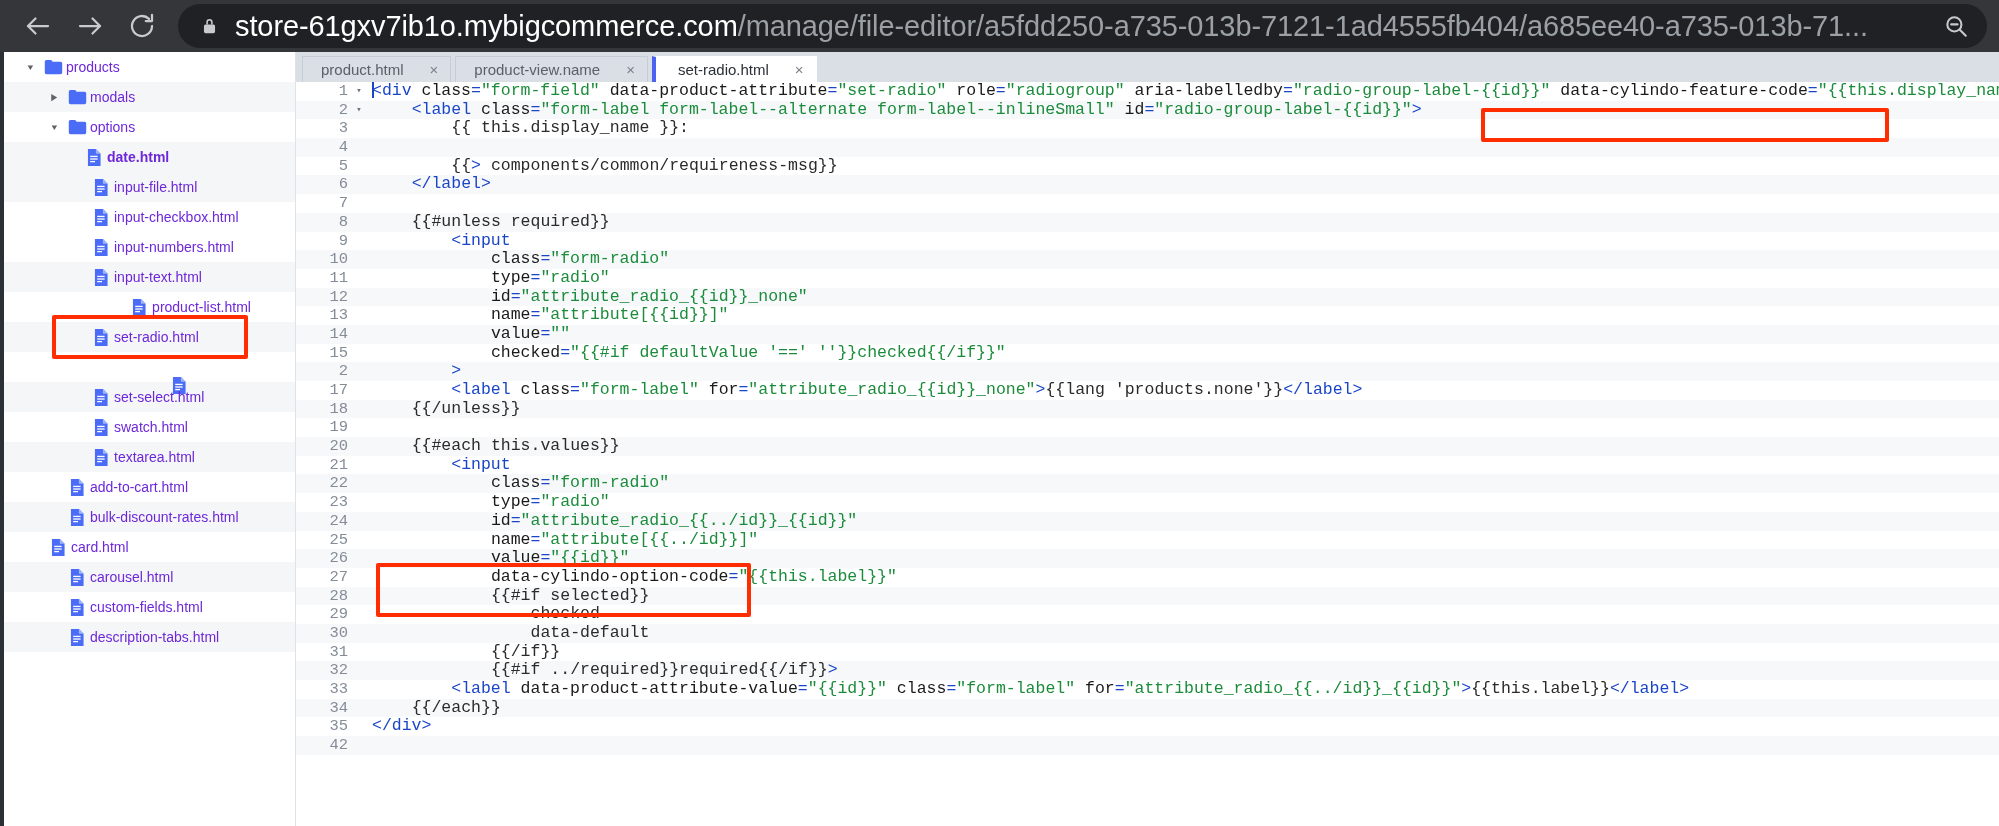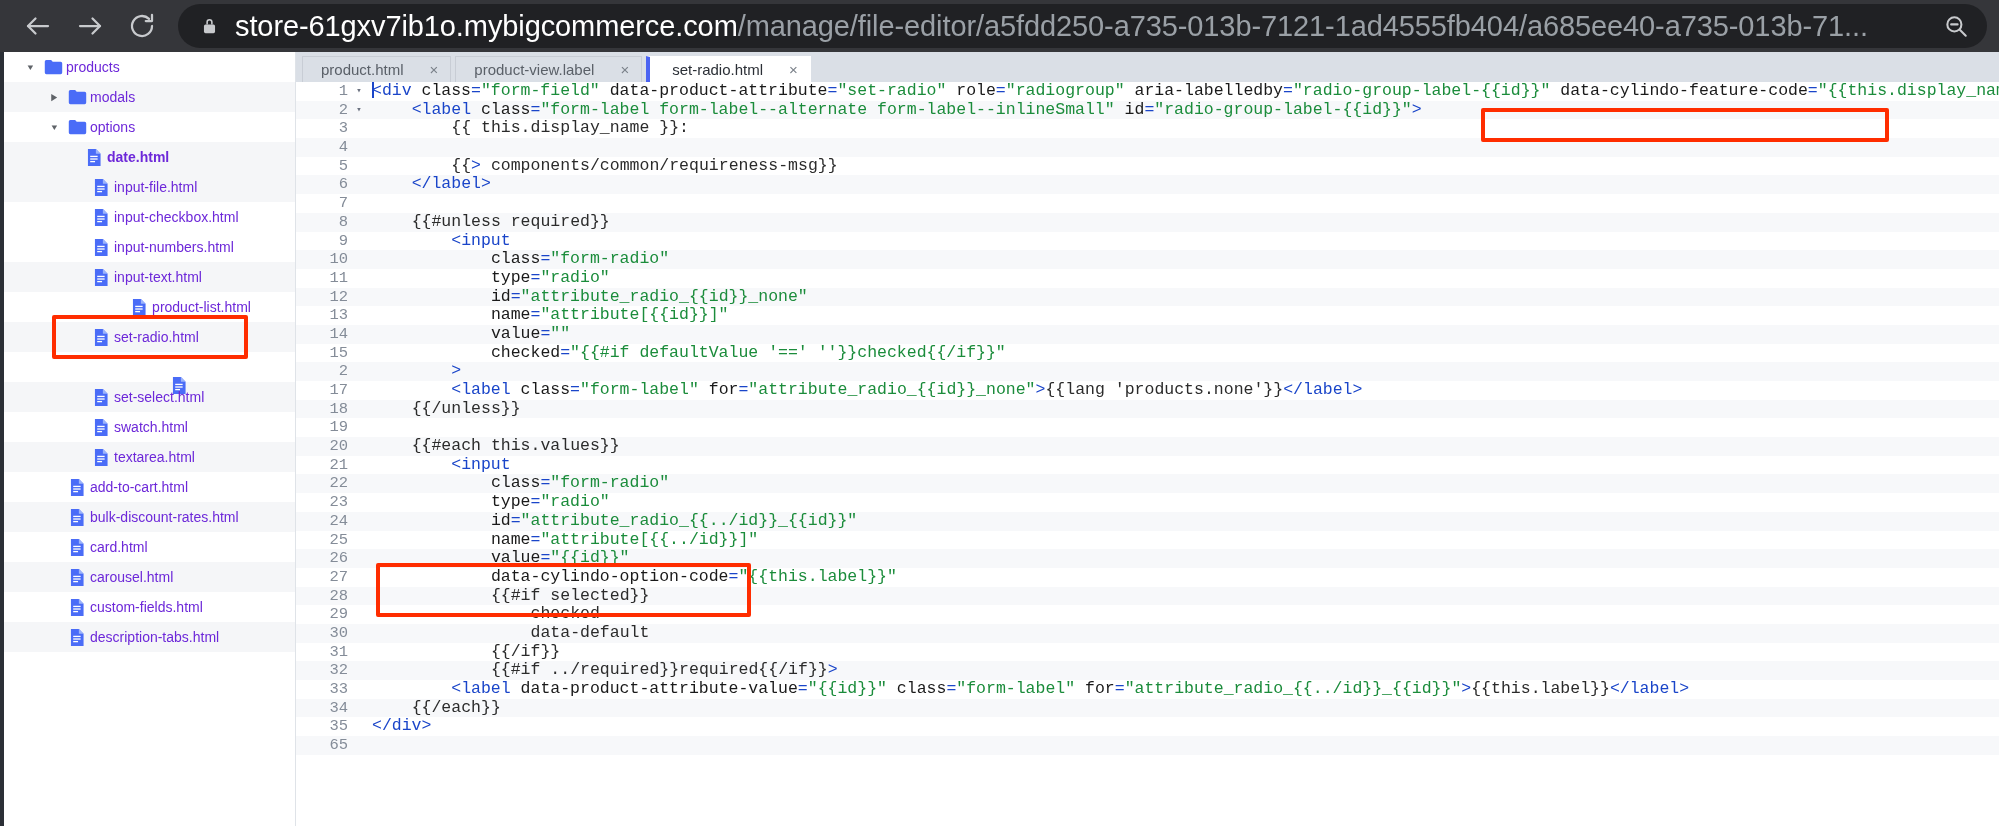--- a/index.html
+++ b/index.html
@@ -454,21 +454,21 @@
               <path d="M11.2 1.2v5.4h5.4z" fill="#9db4fb"></path>
               <g fill="#ffffff">
                 <rect x="4.6" y="9" width="8.6" height="1.5"></rect>
                 <rect x="4.6" y="12" width="8.6" height="1.5"></rect>
                 <rect x="4.6" y="15" width="5.6" height="1.5"></rect>
               </g>
             </svg>
           </span>
           <span class="label">bulk-discount-rates.html</span>
         </div>
-        <div class="tree-row" style="padding-left: 44px;">
+        <div class="tree-row" style="padding-left: 25px;">
           <span class="caret empty"></span>
           <span class="ficon">
             <svg width="16" height="19" viewBox="0 0 18 22" fill="none">
               <path d="M2 1.2h9.2L16.6 6.6v14.2H2z" fill="#4a6cf7"></path>
               <path d="M11.2 1.2v5.4h5.4z" fill="#9db4fb"></path>
               <g fill="#ffffff">
                 <rect x="4.6" y="9" width="8.6" height="1.5"></rect>
                 <rect x="4.6" y="12" width="8.6" height="1.5"></rect>
                 <rect x="4.6" y="15" width="5.6" height="1.5"></rect>
               </g>
@@ -525,21 +525,21 @@
     <div class="hl-box" id="sidebar-hl" style="left: 52px; top: 263px; width: 196px; height: 44px; border-color: rgb(255, 45, 0);"></div>
   </div>
 
   <div class="editor">
     <div class="tabbar" id="tabbar">
         <div class="tab">
           <span class="tab-label">product.html</span>
           <span class="tab-close">×</span>
         </div>
         <div class="tab">
-          <span class="tab-label">product-view.label</span>
+          <span class="tab-label">product-view.name</span>
           <span class="tab-close">×</span>
         </div>
         <div class="tab active">
           <span class="tab-label">set-radio.html</span>
           <span class="tab-close">×</span>
         </div>
       </div>
     <div class="code-area">
       <div id="codelines">
           <div class="code-row"><span class="gutter">1</span><span class="fold">▾</span><span class="code-text"><span class="cursor"></span><span class="t-tag">&lt;div</span><span class="t-plain"> </span><span class="t-attr">class</span><span class="t-eq">=</span><span class="t-str">"form-field"</span><span class="t-plain"> </span><span class="t-attr">data-product-attribute</span><span class="t-eq">=</span><span class="t-str">"set-radio"</span><span class="t-plain"> </span><span class="t-attr">role</span><span class="t-eq">=</span><span class="t-str">"radiogroup"</span><span class="t-plain"> </span><span class="t-attr">aria-labelledby</span><span class="t-eq">=</span><span class="t-str">"radio-group-label-{{id}}"</span><span class="t-plain"> </span><span class="t-attr">data-cylindo-feature-code</span><span class="t-eq">=</span><span class="t-str">"{{this.display_name}}"</span></span></div>
@@ -570,19 +570,19 @@
           <div class="code-row alt"><span class="gutter">26</span><span class="fold"></span><span class="code-text"><span class="t-plain"> </span><span class="t-plain"> </span><span class="t-plain"> </span><span class="t-plain"> </span><span class="t-plain"> </span><span class="t-plain"> </span><span class="t-plain"> </span><span class="t-plain"> </span><span class="t-plain"> </span><span class="t-plain"> </span><span class="t-plain"> </span><span class="t-plain"> </span><span class="t-attr">value</span><span class="t-eq">=</span><span class="t-str">"{{id}}"</span></span></div>
           <div class="code-row"><span class="gutter">27</span><span class="fold"></span><span class="code-text"><span class="t-plain"> </span><span class="t-plain"> </span><span class="t-plain"> </span><span class="t-plain"> </span><span class="t-plain"> </span><span class="t-plain"> </span><span class="t-plain"> </span><span class="t-plain"> </span><span class="t-plain"> </span><span class="t-plain"> </span><span class="t-plain"> </span><span class="t-plain"> </span><span class="t-attr">data-cylindo-option-code</span><span class="t-eq">=</span><span class="t-str">"{{this.label}}"</span></span></div>
           <div class="code-row alt"><span class="gutter">28</span><span class="fold"></span><span class="code-text"><span class="t-plain"> </span><span class="t-plain"> </span><span class="t-plain"> </span><span class="t-plain"> </span><span class="t-plain"> </span><span class="t-plain"> </span><span class="t-plain"> </span><span class="t-plain"> </span><span class="t-plain"> </span><span class="t-plain"> </span><span class="t-plain"> </span><span class="t-plain"> </span><span class="t-plain">{</span><span class="t-plain">{</span><span class="t-plain">#</span><span class="t-plain">i</span><span class="t-plain">f</span><span class="t-plain"> </span><span class="t-plain">s</span><span class="t-plain">e</span><span class="t-plain">l</span><span class="t-plain">e</span><span class="t-plain">c</span><span class="t-plain">t</span><span class="t-plain">e</span><span class="t-plain">d</span><span class="t-plain">}</span><span class="t-plain">}</span></span></div>
           <div class="code-row"><span class="gutter">29</span><span class="fold"></span><span class="code-text"><span class="t-plain"> </span><span class="t-plain"> </span><span class="t-plain"> </span><span class="t-plain"> </span><span class="t-plain"> </span><span class="t-plain"> </span><span class="t-plain"> </span><span class="t-plain"> </span><span class="t-plain"> </span><span class="t-plain"> </span><span class="t-plain"> </span><span class="t-plain"> </span><span class="t-plain"> </span><span class="t-plain"> </span><span class="t-plain"> </span><span class="t-plain"> </span><span class="t-plain">c</span><span class="t-plain">h</span><span class="t-plain">e</span><span class="t-plain">c</span><span class="t-plain">k</span><span class="t-plain">e</span><span class="t-plain">d</span></span></div>
           <div class="code-row alt"><span class="gutter">30</span><span class="fold"></span><span class="code-text"><span class="t-plain"> </span><span class="t-plain"> </span><span class="t-plain"> </span><span class="t-plain"> </span><span class="t-plain"> </span><span class="t-plain"> </span><span class="t-plain"> </span><span class="t-plain"> </span><span class="t-plain"> </span><span class="t-plain"> </span><span class="t-plain"> </span><span class="t-plain"> </span><span class="t-plain"> </span><span class="t-plain"> </span><span class="t-plain"> </span><span class="t-plain"> </span><span class="t-plain">d</span><span class="t-plain">a</span><span class="t-plain">t</span><span class="t-plain">a</span><span class="t-plain">-</span><span class="t-plain">d</span><span class="t-plain">e</span><span class="t-plain">f</span><span class="t-plain">a</span><span class="t-plain">u</span><span class="t-plain">l</span><span class="t-plain">t</span></span></div>
           <div class="code-row"><span class="gutter">31</span><span class="fold"></span><span class="code-text"><span class="t-plain"> </span><span class="t-plain"> </span><span class="t-plain"> </span><span class="t-plain"> </span><span class="t-plain"> </span><span class="t-plain"> </span><span class="t-plain"> </span><span class="t-plain"> </span><span class="t-plain"> </span><span class="t-plain"> </span><span class="t-plain"> </span><span class="t-plain"> </span><span class="t-plain">{</span><span class="t-plain">{</span><span class="t-plain">/</span><span class="t-plain">i</span><span class="t-plain">f</span><span class="t-plain">}</span><span class="t-plain">}</span></span></div>
           <div class="code-row alt"><span class="gutter">32</span><span class="fold"></span><span class="code-text"><span class="t-plain"> </span><span class="t-plain"> </span><span class="t-plain"> </span><span class="t-plain"> </span><span class="t-plain"> </span><span class="t-plain"> </span><span class="t-plain"> </span><span class="t-plain"> </span><span class="t-plain"> </span><span class="t-plain"> </span><span class="t-plain"> </span><span class="t-plain"> </span><span class="t-plain">{</span><span class="t-plain">{</span><span class="t-plain">#</span><span class="t-plain">i</span><span class="t-plain">f</span><span class="t-plain"> </span><span class="t-plain">.</span><span class="t-plain">.</span><span class="t-plain">/</span><span class="t-plain">r</span><span class="t-plain">e</span><span class="t-plain">q</span><span class="t-plain">u</span><span class="t-plain">i</span><span class="t-plain">r</span><span class="t-plain">e</span><span class="t-plain">d</span><span class="t-plain">}</span><span class="t-plain">}</span><span class="t-plain">r</span><span class="t-plain">e</span><span class="t-plain">q</span><span class="t-plain">u</span><span class="t-plain">i</span><span class="t-plain">r</span><span class="t-plain">e</span><span class="t-plain">d</span><span class="t-plain">{</span><span class="t-plain">{</span><span class="t-plain">/</span><span class="t-plain">i</span><span class="t-plain">f</span><span class="t-plain">}</span><span class="t-plain">}</span><span class="t-tag">&gt;</span></span></div>
           <div class="code-row"><span class="gutter">33</span><span class="fold"></span><span class="code-text"><span class="t-plain"> </span><span class="t-plain"> </span><span class="t-plain"> </span><span class="t-plain"> </span><span class="t-plain"> </span><span class="t-plain"> </span><span class="t-plain"> </span><span class="t-plain"> </span><span class="t-tag">&lt;label</span><span class="t-plain"> </span><span class="t-attr">data-product-attribute-value</span><span class="t-eq">=</span><span class="t-str">"{{id}}"</span><span class="t-plain"> </span><span class="t-attr">class</span><span class="t-eq">=</span><span class="t-str">"form-label"</span><span class="t-plain"> </span><span class="t-attr">for</span><span class="t-eq">=</span><span class="t-str">"attribute_radio_{{../id}}_{{id}}"</span><span class="t-tag">&gt;</span><span class="t-plain">{</span><span class="t-plain">{</span><span class="t-plain">t</span><span class="t-plain">h</span><span class="t-plain">i</span><span class="t-plain">s</span><span class="t-plain">.</span><span class="t-plain">l</span><span class="t-plain">a</span><span class="t-plain">b</span><span class="t-plain">e</span><span class="t-plain">l</span><span class="t-plain">}</span><span class="t-plain">}</span><span class="t-tag">&lt;/label</span><span class="t-tag">&gt;</span></span></div>
           <div class="code-row alt"><span class="gutter">34</span><span class="fold"></span><span class="code-text"><span class="t-plain"> </span><span class="t-plain"> </span><span class="t-plain"> </span><span class="t-plain"> </span><span class="t-plain">{</span><span class="t-plain">{</span><span class="t-plain">/</span><span class="t-plain">e</span><span class="t-plain">a</span><span class="t-plain">c</span><span class="t-plain">h</span><span class="t-plain">}</span><span class="t-plain">}</span></span></div>
           <div class="code-row"><span class="gutter">35</span><span class="fold"></span><span class="code-text"><span class="t-tag">&lt;/div</span><span class="t-tag">&gt;</span></span></div>
-          <div class="code-row alt"><span class="gutter">65</span><span class="fold"></span><span class="code-text"></span></div>
+          <div class="code-row alt"><span class="gutter">42</span><span class="fold"></span><span class="code-text"></span></div>
         </div>
       <div class="hl-box" id="code-hl-1" style="left: 1185px; top: 26px; width: 408px; height: 34px; border-color: rgb(255, 45, 0);"></div>
       <div class="hl-box" id="code-hl-2" style="left: 80px; top: 480.8px; width: 375px; height: 54px; border-color: rgb(255, 45, 0);"></div>
     </div>
   </div>
 </div>
 
 </body></html>

